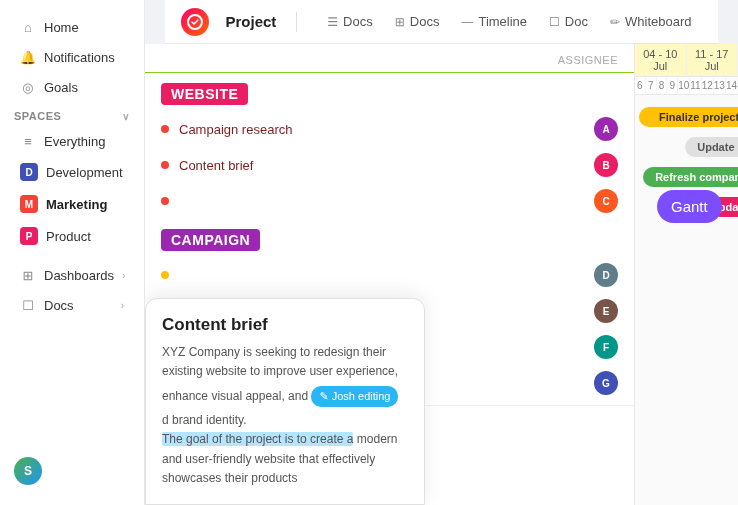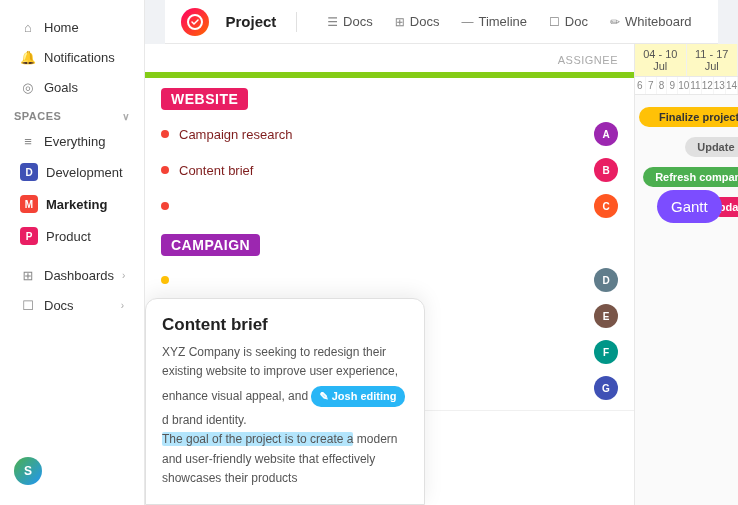--- a/index.html
+++ b/index.html
@@ -25,21 +25,21 @@
     .header-divider { width: 1px; height: 20px; background: #e0e0e0; margin: 0 4px; }
     .header-tabs { display: flex; align-items: center; gap: 2px; }
     .header-tab { display: flex; align-items: center; gap: 5px; padding: 5px 10px; border-radius: 6px; font-size: 13px; color: #555; cursor: pointer; }
     .tab-icon { font-size: 12px; color: #888; }
 
     
     .content { flex: 1; display: flex; overflow: hidden; position: relative; }
 
     
     .task-panel { width: 490px; background: #fff; overflow-y: auto; border-right: 1px solid #e8e8e8; flex-shrink: 0; }
-    .task-panel-header { display: flex; align-items: center; padding: 10px 16px 6px; border-bottom: 6px solid #84cc16; }
+    .task-panel-header { display: flex; align-items: center; padding: 10px 16px 6px; border-bottom: 1px solid #84cc16; }
 
     .group-label { display: inline-flex; align-items: center; padding: 3px 10px; border-radius: 4px; font-size: 14px; font-weight: 700; color: #fff; text-transform: uppercase; letter-spacing: 0.5px; margin: 10px 16px 6px; }
     .group-website { background: #e91e63; }
     .group-campaign { background: #9c27b0; }
 
     .task-row { display: flex; align-items: center; padding: 6px 16px; cursor: pointer; }
     .task-dot { width: 8px; height: 8px; border-radius: 50%; flex-shrink: 0; margin-right: 10px; }
     .dot-red { background: #f44336; }
     .dot-yellow { background: #ffc107; }
     .task-name { font-size: 13px; color: #7f1d1d; flex: 1; }
@@ -65,21 +65,21 @@
     
     .status-badge { padding: 2px 8px; border-radius: 4px; font-size: 10px; font-weight: 600; text-transform: uppercase; letter-spacing: 0.5px; }
     .badge-execution { background: #e3f2fd; color: #1565c0; }
     .badge-planning { background: #e8f5e9; color: #2e7d32; }
 
     
     .doc-panel { position: absolute; bottom: 0; left: 0; width: 280px; background: #fff; border: 1px solid #e0e0e0; border-radius: 12px 12px 0 0; padding: 16px; box-shadow: 0 -4px 20px rgba(0,0,0,0.08); z-index: 20; }
     .doc-title { font-size: 17px; font-weight: 700; color: #222; margin-bottom: 8px; }
     .doc-content { font-size: 12px; color: #555; line-height: 1.6; }
     .doc-highlight { background: #b3e5fc; border-radius: 2px; }
-    .doc-edit-badge { display: inline-flex; align-items: center; gap: 4px; background: #29b6f6; color: #fff; padding: 2px 8px; border-radius: 10px; font-size: 11px; font-weight: 700; margin: 4px 0; }
+    .doc-edit-badge { display: inline-flex; align-items: center; gap: 4px; background: #29b6f6; color: #fff; padding: 2px 8px; border-radius: 10px; font-size: 11px; font-weight: 400; margin: 4px 0; }
     .file-icon { font-size: 12px; color: #aaa; }
     .chat-icon { font-size: 12px; color: #aaa; }
 
     .sidebar-item-marketing { font-weight: 700; color: #222; }
   </style>
 </head>
 <body>
 
 <div class="sidebar">
 

